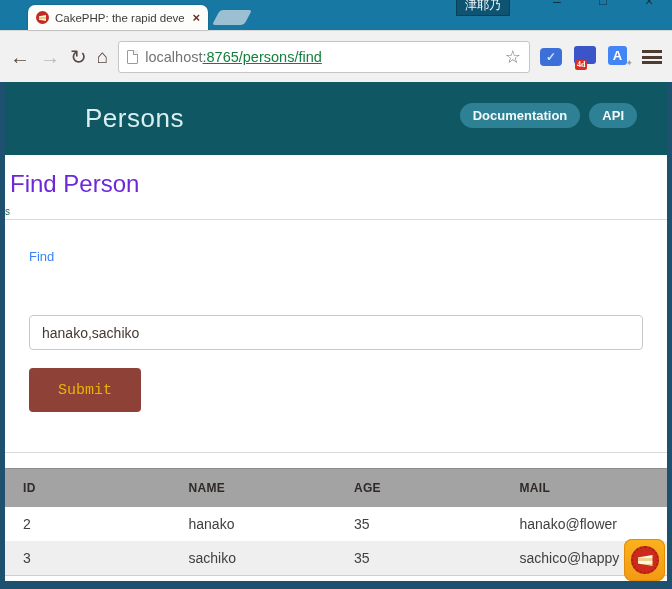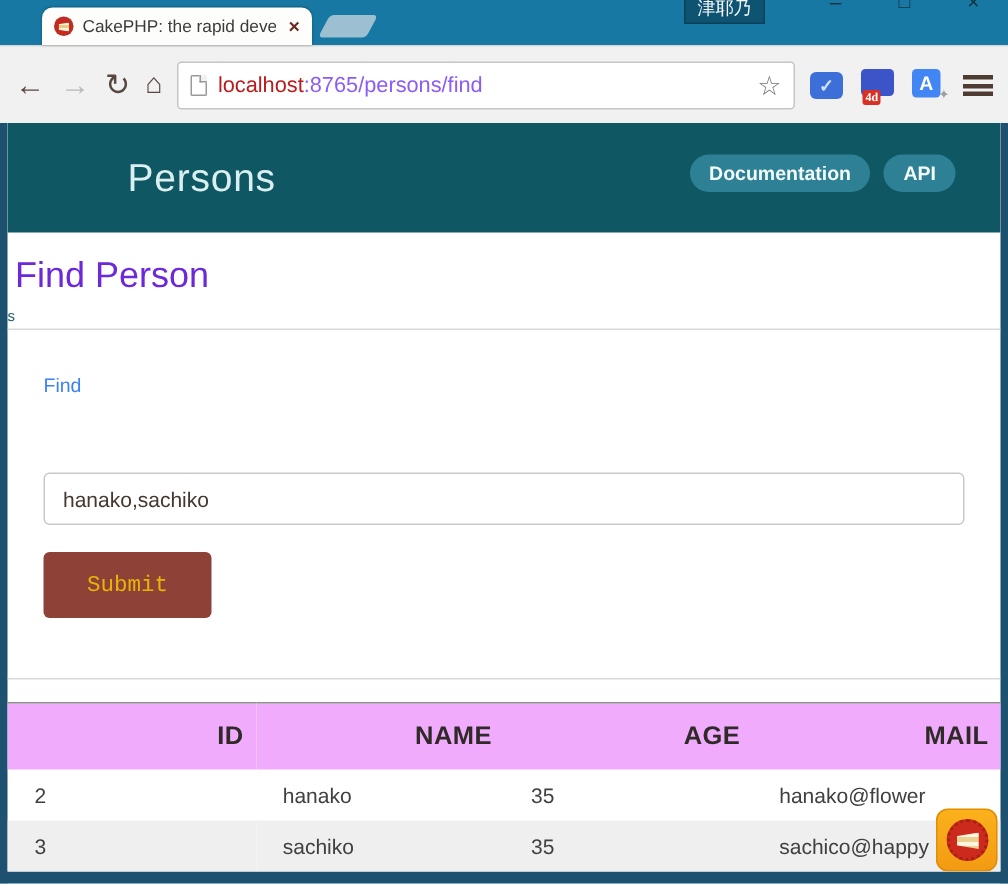--- a/index.html
+++ b/index.html
@@ -45,22 +45,22 @@
   .nav-ic { font-size:20px; color:#584740; line-height:1; }
   .nav-ic.fwd { color:#b9b9b9; }
   .nav-ic.home { font-size:19px; }
   .omnibox {
     flex:1 1 auto; height:32px; background:#fff; border:1px solid #c5c5c5; border-radius:3px;
     display:flex; align-items:center; padding:0 8px; gap:7px; min-width:0;
   }
   .doc-ic { width:11px; height:14px; border:1px solid #9a9a9a; border-radius:1px; position:relative; background:#fff; flex:0 0 auto; }
   .doc-ic::after{ content:""; position:absolute; right:-1px; top:-1px; width:4px; height:4px; background:#f1f1f2; border-left:1px solid #9a9a9a; border-bottom:1px solid #9a9a9a; }
   .url { font-size:14.5px; white-space:nowrap; overflow:hidden; flex:1 1 auto; }
-  .url .host { color:#b91c1c; }
-  .url .rest { color:#8b5cf6; }
+  .url .host { color:#737373; }
+  .url .rest { color:#15803d;text-decoration:underline; }
   .star { font-size:18px; color:#787878; flex:0 0 auto; }
   .ext { width:24px; height:22px; position:relative; flex:0 0 auto; }
   .ext-inbox { background:#3d6fd8; border-radius:4px; width:22px; height:18px; margin-top:2px; color:#cfe2ff; font-size:12px; text-align:center; line-height:18px; font-weight:bold; }
   .ext-4d-body { background:#3b55c9; border-radius:3px; width:22px; height:18px; }
   .ext-badge { position:absolute; left:1px; bottom:-2px; background:#d93025; color:#fff; font-size:8px; font-weight:bold; padding:0 2px; border-radius:2px; line-height:10px;font-family:Liberation Serif, serif; }
   .ext-tr-body { background:#4285f4; border-radius:3px; width:19px; height:19px; color:#fff; font-size:13px; font-weight:bold; text-align:center; line-height:19px; }
   .ext-tr-star { position:absolute; right:-1px; bottom:0; color:#9e9e9e; font-size:9px; }
   .menu-ic { width:20px; height:14px; border-top:3px solid #4e3b32; border-bottom:3px solid #4e3b32; position:relative; }
   .menu-ic::after{ content:""; position:absolute; left:0; right:0; top:3px; height:3px; background:#4e3b32; }
 
@@ -85,21 +85,21 @@
     font-family:"Liberation Sans", sans-serif; font-size:14px; color:#46372f; padding:0 12px; outline:none;margin-top:44px;
   }
   .submit-btn {
     margin-top:18px; width:112px; height:44px; background:#8e4237; border:none; border-radius:4px;
     color:#eab308; font-size:15px; font-family:Liberation Mono, monospace; cursor:pointer;
   }
   .section-divider { border:none; border-top:1px solid #d9d9d9; margin-top:40px; }
 
   .results-table { width:100%; border-collapse:collapse; margin-top:15px; border-top:1px solid #8d8d8d; border-bottom:1px solid #cfcfcf; }
   .results-table th {
-    background:#f0abfc; text-align:right; font-size:17px; color:#2f2a28;
+    background:#a3a3a3; text-align:left; font-size:12px; color:#2f2a28;
     padding:12px 8px 12px 18px; font-weight:bold; letter-spacing:.3px;
   }
   .results-table td { font-size:14px; color:#404041; padding:9px 8px 9px 18px; }
   .results-table th, .results-table td { width:25%; }
   .results-table tr.alt td { background:#efefef; }
 
   
   .debugkit {
     position:absolute; right:2px; bottom:0; width:41px; height:42px; border-radius:8px;
     background:linear-gradient(#fbb21c, #f29a12); box-shadow:inset 0 0 0 1px #e08d0c;

